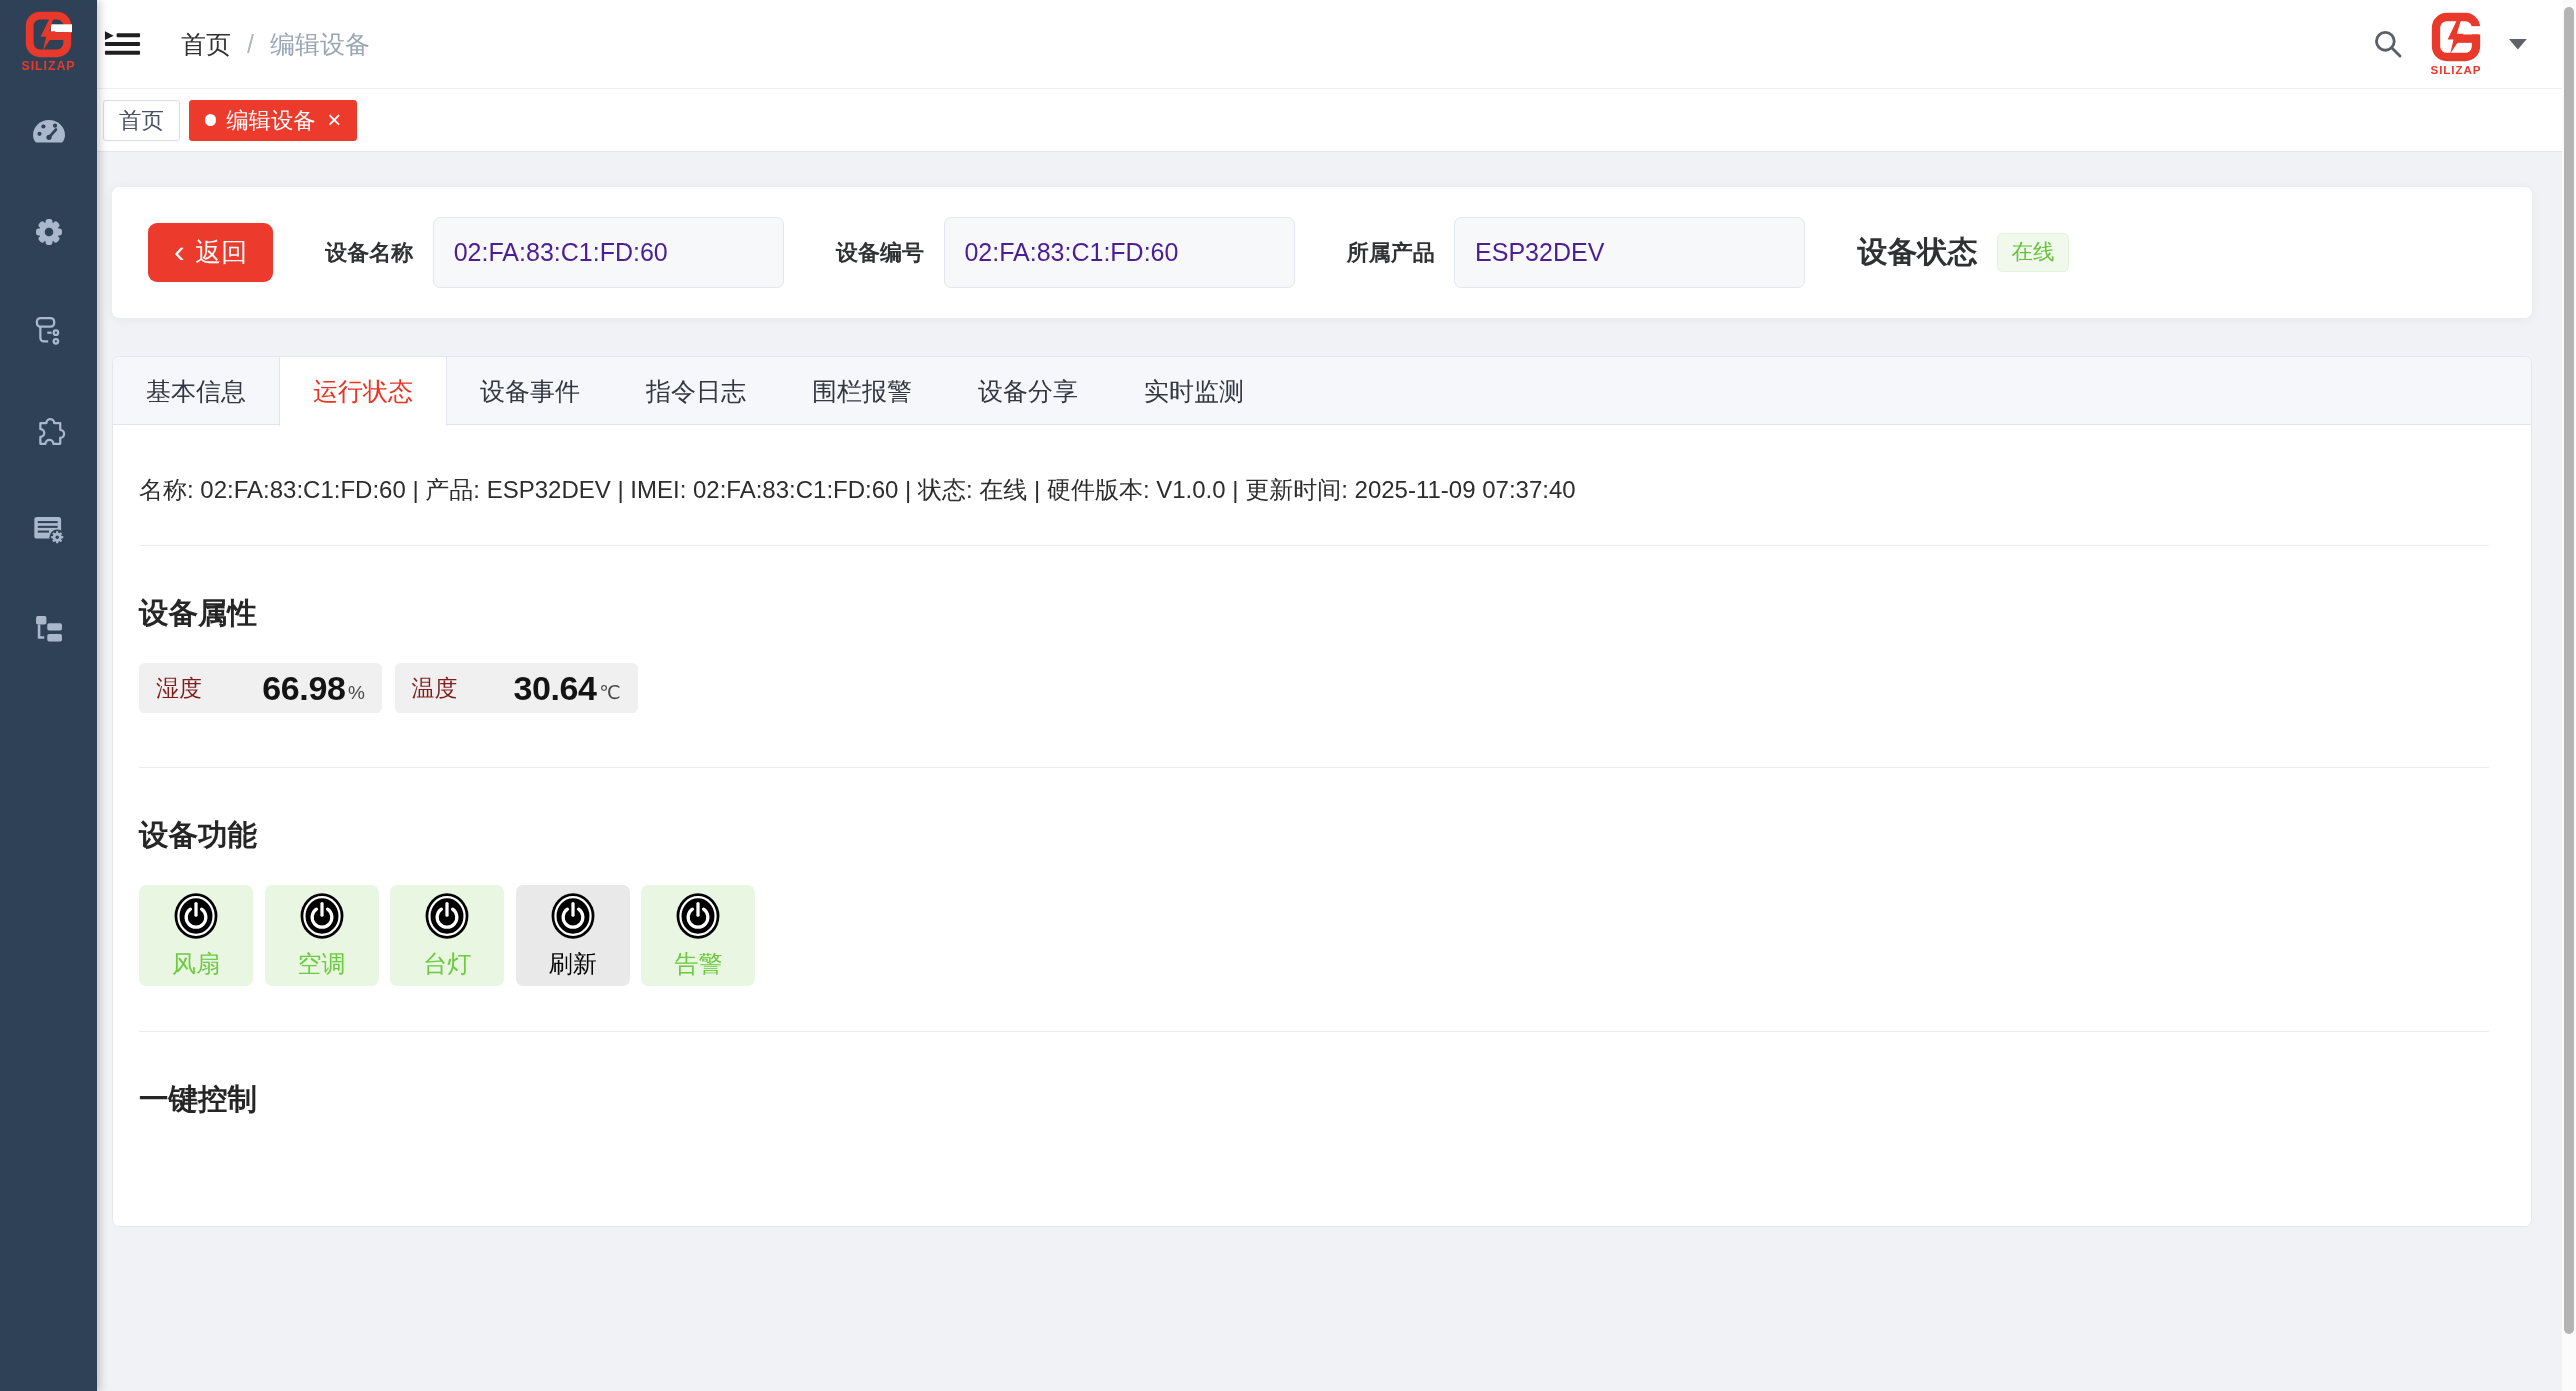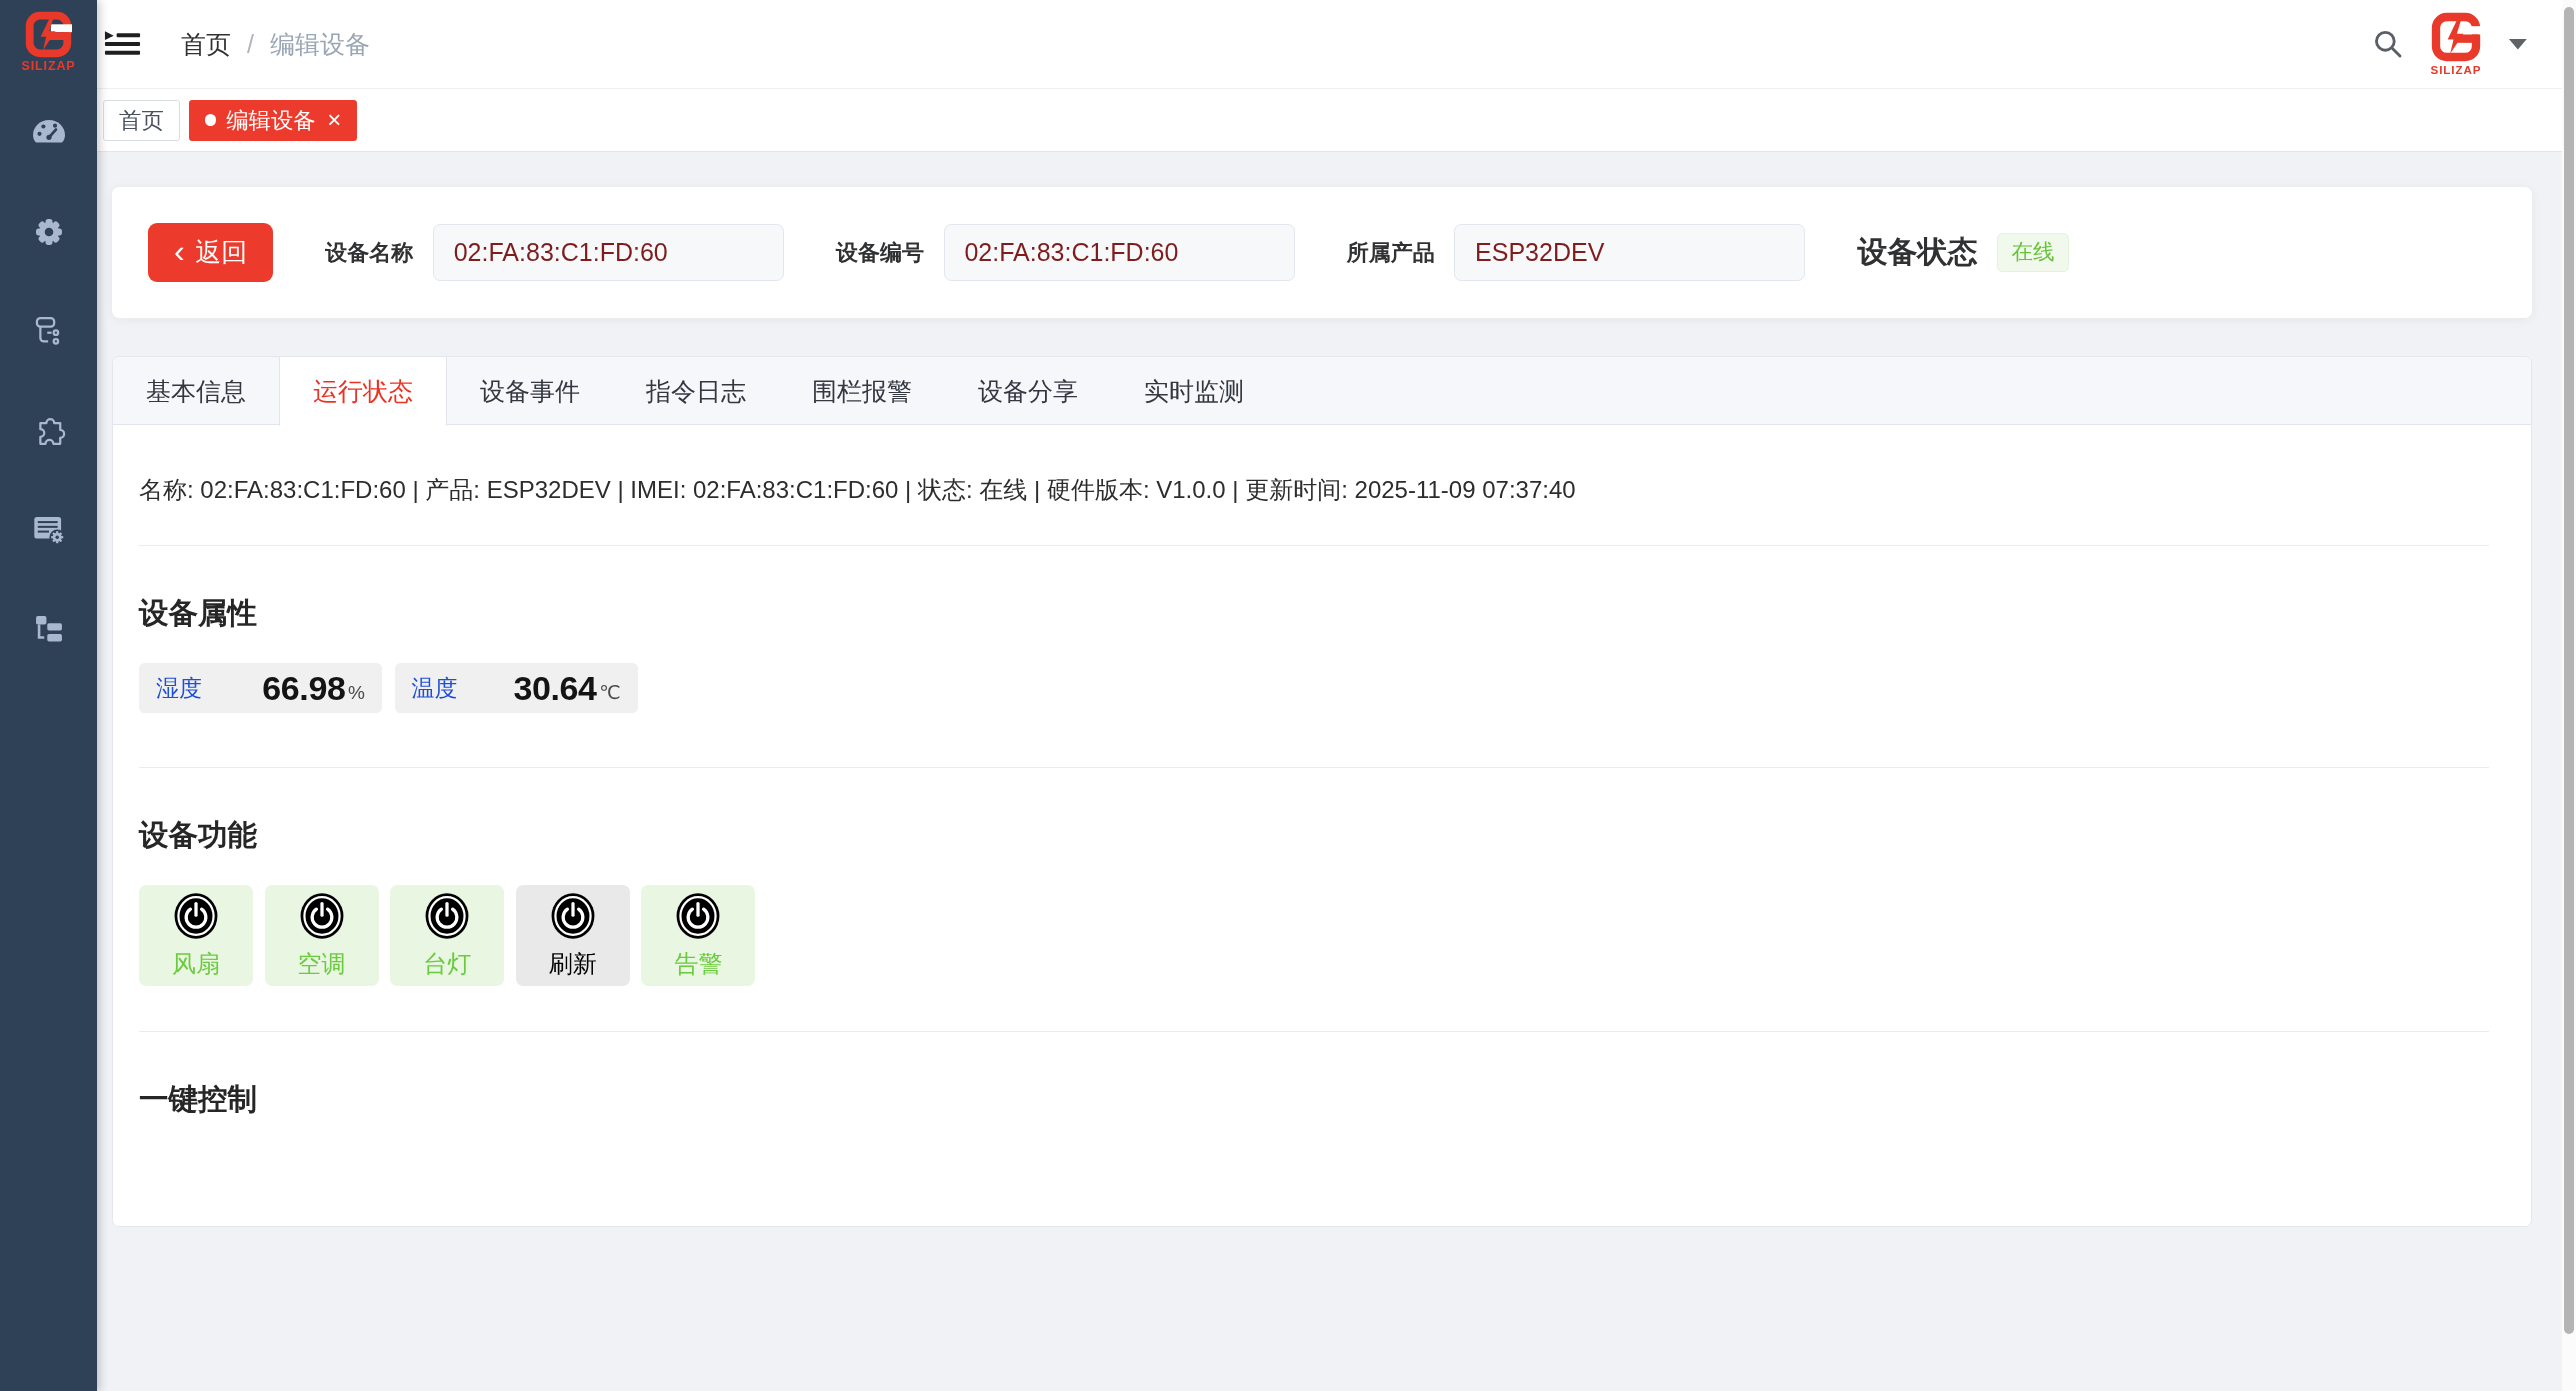--- a/index.html
+++ b/index.html
@@ -60,22 +60,22 @@
   }
   .back-btn {
     display:inline-flex; align-items:center; gap:10.7px; border:none; cursor:pointer;
     background:#ec3b2c; color:#fff; height:59px; padding:0 26px; border-radius:9px; font-size:26px;
     font-family:inherit;
   }
   .back-chevron { font-size:32px; line-height:1; margin-top:-3.6px; }
   .field { display:flex; align-items:center; margin-left:52px; }
   .field label { font-size:22px; font-weight:bold; color:#303133; margin-right:19.7px; white-space:nowrap; }
   .f-input {
-    width:351px; height:57px; background:#f6f8fa; border:0.9px solid #e2e6ee;
-    border-radius:7.2px; padding:0 19.7px; font-size:25px; color:#7f1d1d; font-family:inherit;
+    width:351px; height:71px; background:#f6f8fa; border:0.9px solid #e2e6ee;
+    border-radius:7.2px; padding:0 19.7px; font-size:25px; color:#4c1d95; font-family:inherit;
   }
   .status-group { display:flex; align-items:center; margin-left:52px; }
   .status-group .s-label { font-size:30px; font-weight:bold; margin-right:19.7px; }
   .badge-online {
     font-size:21.5px; color:#67c23a; background:#f0f9eb; border:0.9px solid #e1f3d8;
     border-radius:5.4px; padding:8px 13.4px; line-height:1;
   }
 
   
   .tabs-card { margin-top:38px; border:0.9px solid #e3e6ec; overflow:hidden; }
@@ -94,21 +94,21 @@
   .d1 { margin-top:39px; }
   .d2 { margin-top:54px; }
   .d3 { margin-top:45px; }
   .sec-title { margin-top:48px; font-size:29.5px; font-weight:bold; color:#262626; }
 
   .stat-row { margin-top:29px; display:flex; gap:12.5px; }
   .stat-box {
     width:243px; height:50px; background:#f0f0f0; border-radius:5.4px;
     display:flex; align-items:center; padding:0 17px;
   }
-  .stat-box .s-lab { font-size:23px; color:#1d4ed8; }
+  .stat-box .s-lab { font-size:23px; color:#7f1d1d; }
   .stat-box .s-val { margin-left:auto; font-size:34px; font-weight:bold; color:#141414; letter-spacing:-0.4px; }
   .stat-box .s-unit { font-size:19px; color:#4a4a4a; margin-left:2.7px; margin-top:9px; }
 
   .func-row { margin-top:29px; display:flex; gap:11.6px; }
   .func-card {
     width:114px; height:101px; border-radius:7.2px; cursor:pointer;
     display:flex; flex-direction:column; align-items:center; justify-content:center; gap:7.2px;
   }
   .func-card.on { background:#e9f6e2; }
   .func-card.off { background:#e9e9e9; }

